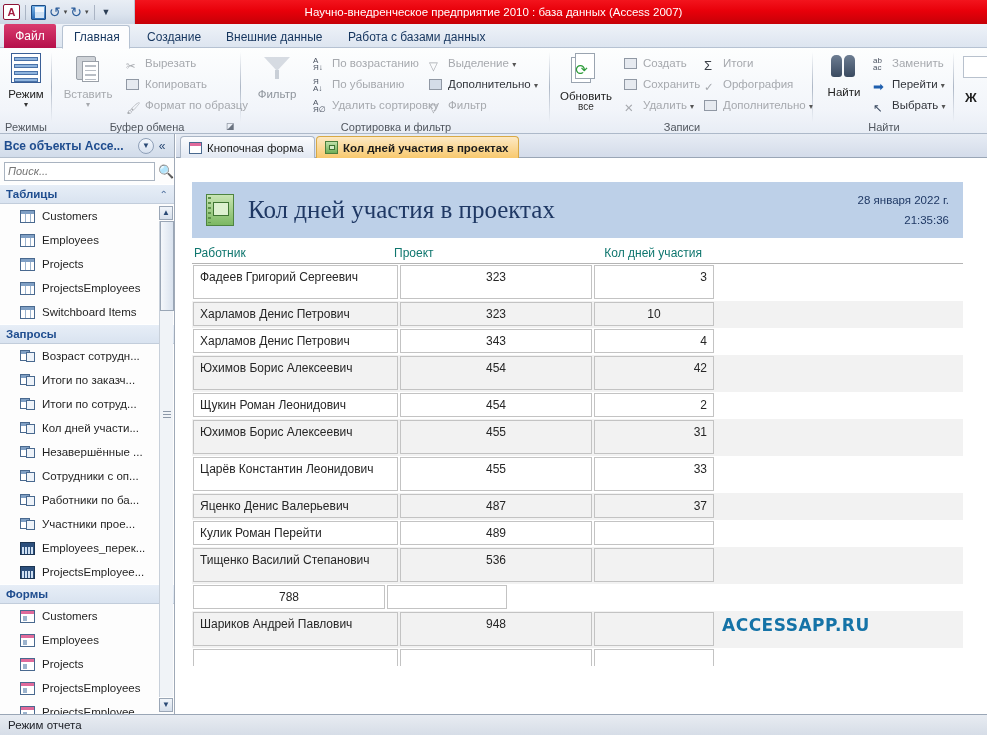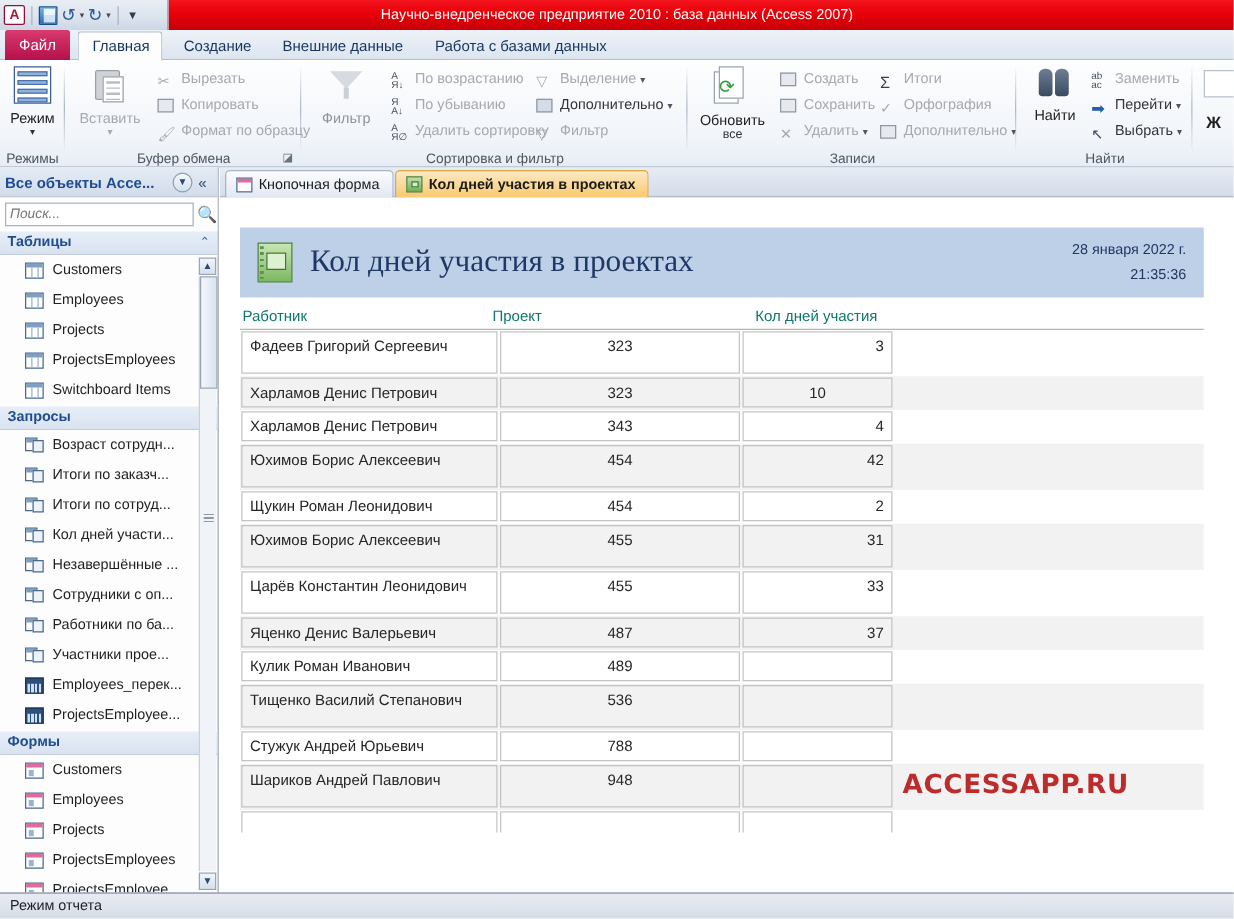--- a/index.html
+++ b/index.html
@@ -171,21 +171,21 @@
   .c-days { width:118px; text-align:right; padding-right:6px; }
 
   .row { display:flex; position:relative; }
   .row.alt { background:#f2f2f2; }
   .row .cell { border:1px solid #c3c3c3; margin:1px 1px 2px 1px; padding:4px 6px 3px;
      font-size:12px; color:#262626; background:transparent; line-height:15px; }
   .row .cell.name { width:205px; }
   .row .cell.proj { width:192px; text-align:center; }
   .row .cell.days { width:120px; text-align:right; }
   .wm { position:absolute; left:530px; top:4px; font-family:"DejaVu Sans", sans-serif;
-     font-weight:bold; font-size:21px; color:#b91c1c; letter-spacing:.5px; opacity:.92;text-align:center;}
+     font-weight:bold; font-size:17px; color:#0369a1; letter-spacing:.5px; opacity:.92;text-align:center;}
 
   
   .statusbar { position:absolute; left:0; bottom:0; width:987px; height:21px;
      background:linear-gradient(180deg,#e8ecf2,#d6dde7); border-top:1px solid #9aa6b6;
      display:flex; align-items:center; padding-left:8px; font-size:11.5px; color:#20232a; }
   .gap-strip { position:absolute; left:0; top:714px; width:987px; height:1px; background:#97a3b3; }
 </style>
 </head>
 <body>
 
@@ -585,31 +585,30 @@
             <div class="cell name" style="min-height: 34px;">Царёв Константин Леонидович</div>
             <div class="cell proj" style="min-height: 34px;">455</div>
             <div class="cell days" style="min-height: 34px;">33</div>
           </div>
           <div class="row alt" style="width: 771px;">
             <div class="cell name" style="min-height: 22px;">Яценко Денис Валерьевич</div>
             <div class="cell proj" style="min-height: 22px;">487</div>
             <div class="cell days" style="min-height: 22px;">37</div>
           </div>
           <div class="row" style="width: 771px;">
-            <div class="cell name" style="min-height: 22px;">Кулик Роман Иванович</div>
+            <div class="cell name" style="min-height: 22px;">Кулик Роман Перейти</div>
             <div class="cell proj" style="min-height: 22px;">489</div>
             <div class="cell days" style="min-height: 22px;"></div>
           </div>
           <div class="row alt" style="width: 771px;">
             <div class="cell name" style="min-height: 34px;">Тищенко Василий Степанович</div>
             <div class="cell proj" style="min-height: 34px;">536</div>
             <div class="cell days" style="min-height: 34px;"></div>
           </div>
           <div class="row" style="width: 771px;">
-            <div class="cell name" style="min-height: 22px;">Стужук Андрей Юрьевич</div>
             <div class="cell proj" style="min-height: 22px;">788</div>
             <div class="cell days" style="min-height: 22px;"></div>
           </div>
           <div class="row alt" style="width: 771px;">
             <div class="cell name" style="min-height: 34px;">Шариков Андрей Павлович</div>
             <div class="cell proj" style="min-height: 34px;">948</div>
             <div class="cell days" style="min-height: 34px;"></div>
             <div class="wm">ACCESSAPP.RU</div>
           </div>
           <div class="row" style="width: 771px; height: 18px; overflow: hidden;">

